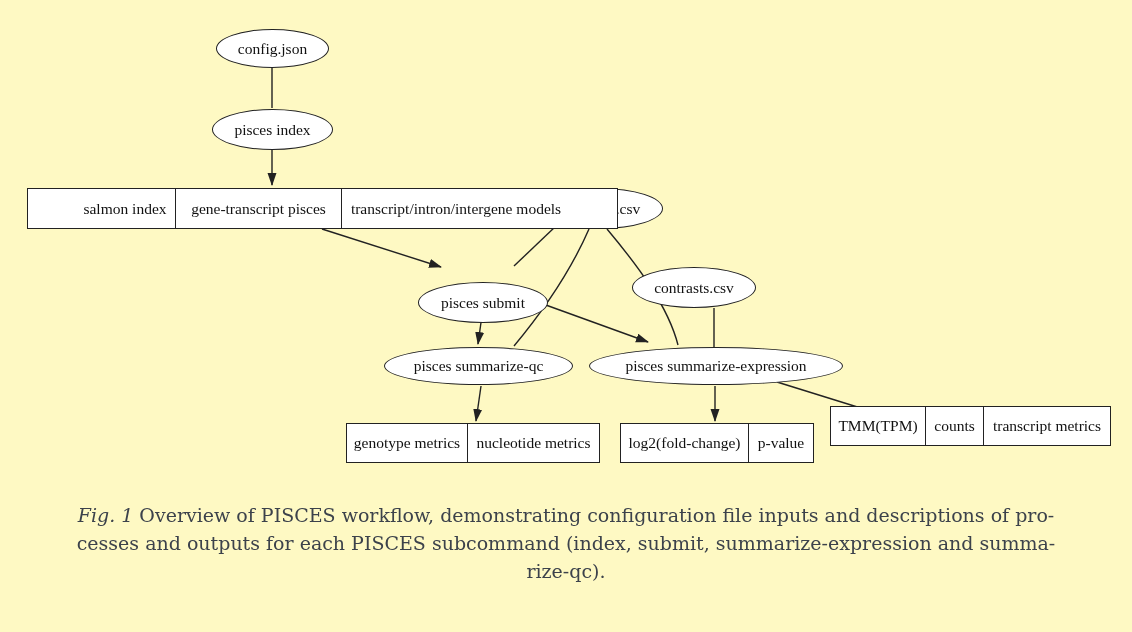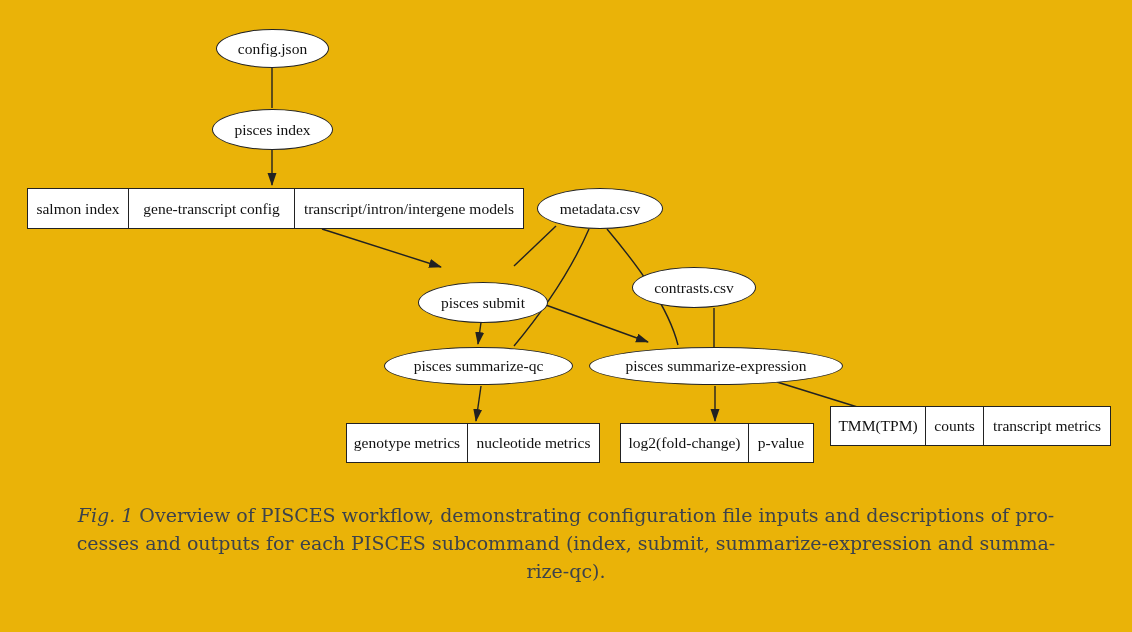--- a/index.html
+++ b/index.html
@@ -1,20 +1,20 @@
 <!DOCTYPE html>
 <html><head>
 <meta charset="utf-8">
 <style>
   html, body { margin: 0; padding: 0; background: #ffffff; }
   .stage {
     position: relative;
     width: 1132px;
     height: 632px;
-    background: #eab308;
+    background: #fef9c3;
     font-family: "Liberation Serif", "DejaVu Serif", serif;
     overflow: hidden;
   }
   svg.edges {
     position: absolute;
     left: 0; top: 0;
     width: 1132px; height: 632px;
   }
   .node {
     position: absolute;
@@ -107,26 +107,26 @@
   </div>
 
   <div class="node ellipse" style="left:384px; top:347px; width:189px; height:38px;">
     <span>pisces summarize-qc</span>
   </div>
 
   <div class="node ellipse" style="left:589px; top:347px; width:254px; height:38px;">
     <span>pisces summarize-expression</span>
   </div>
 
-  <div class="node record" style="left:27px; top:188px; width:497px; height:41px;">
+  <div class="node record" style="left:27px; top:188px; width:591px; height:41px;">
     <div class="cell" style="width:101px;">
       <span>salmon index</span>
     </div>
     <div class="cell" style="width:166px;">
-      <span>gene-transcript config</span>
+      <span>gene-transcript pisces</span>
     </div>
     <div class="cell" style="width:228px;">
       <span>transcript/intron/intergene models</span>
     </div>
   </div>
 
   <div class="node record" style="left:346px; top:423px; width:254px; height:40px;">
     <div class="cell" style="width:121px;">
       <span>genotype metrics</span>
     </div>

